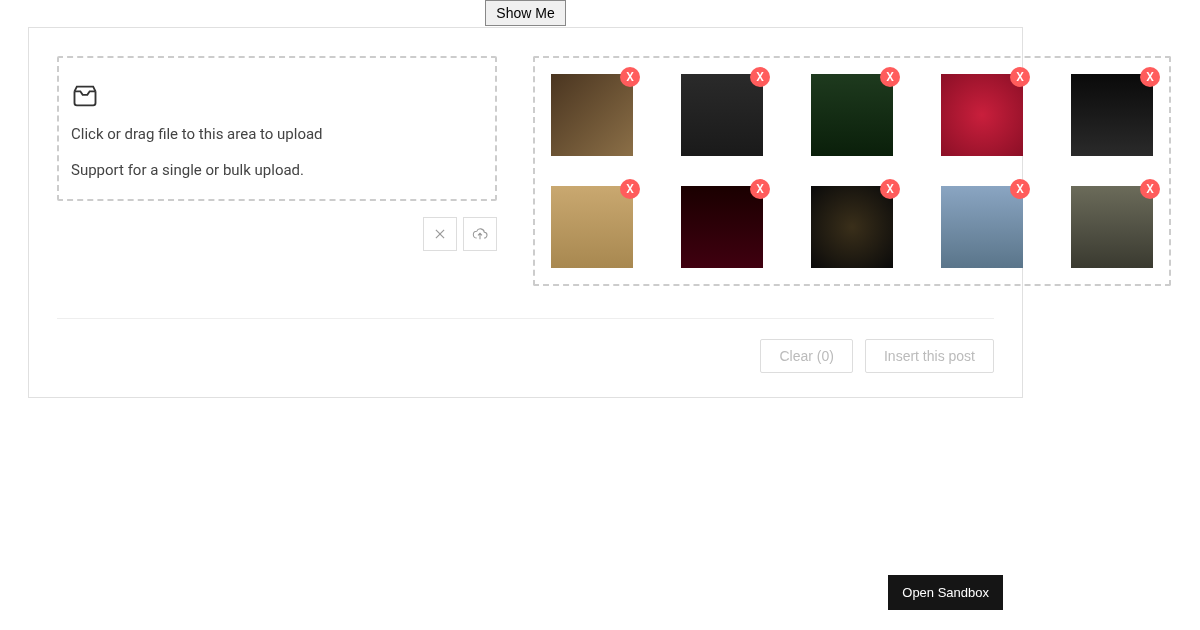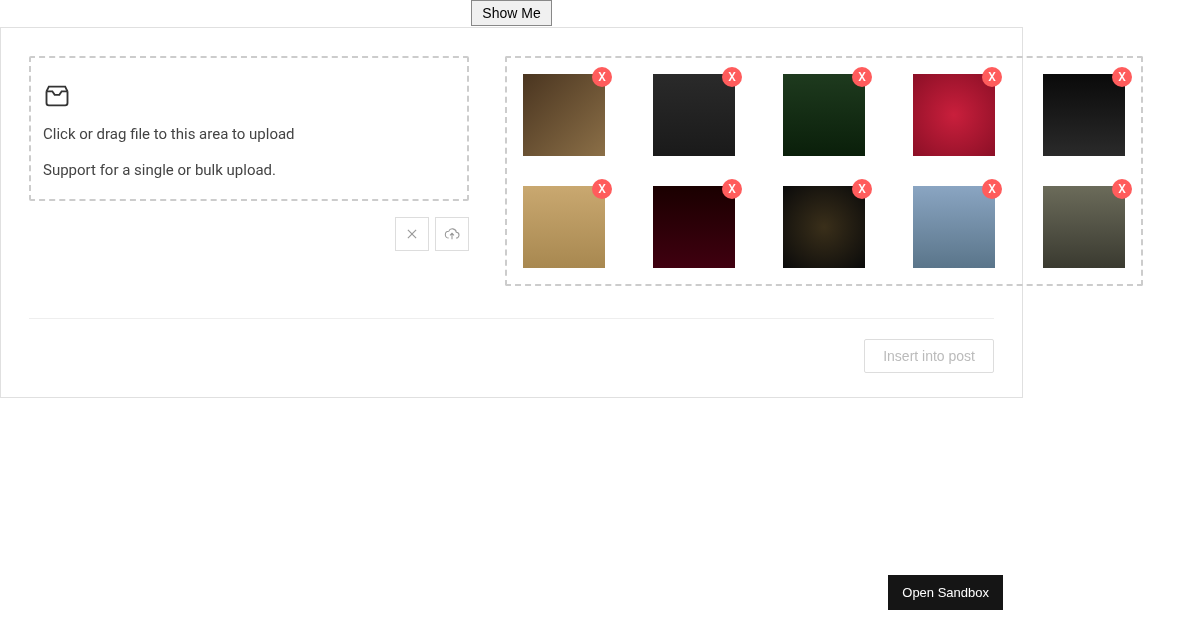--- a/index.html
+++ b/index.html
@@ -1,17 +1,17 @@
 <!DOCTYPE html>
 <html><head>
   <meta charset="utf-8">
   <style>
     * { box-sizing: border-box; margin: 0; padding: 0; }
     body { font-family: -apple-system, BlinkMacSystemFont, "Segoe UI", Roboto, sans-serif; background: #fff; color: #333; font-size: 14px; }
-    .page { width: 1023px; height: 630px; position: relative; }
+    .page { width: 1023px; height: 630px; position: relative; padding-left: 28px; }
     .show-me {
       display: block;
       margin: 0 auto 1px;
       padding: 4px 10px;
       background: #f0f0f0;
       border: 1px solid #888;
       font-size: 14px;
       cursor: pointer;
     }
     .modal {
@@ -194,18 +194,19 @@
               </div>
             </div>
         </div>
       </div>
 
     </div>
 
     <hr class="divider">
 
     <div class="footer-actions">
-      <button class="btn">Insert into post</button>
+      <button class="btn">Clear (0)</button>
+      <button class="btn">Insert this post</button>
     </div>
   </div>
 
   <button class="sandbox-btn">Open Sandbox</button>
 </div>
 
 </body></html>

